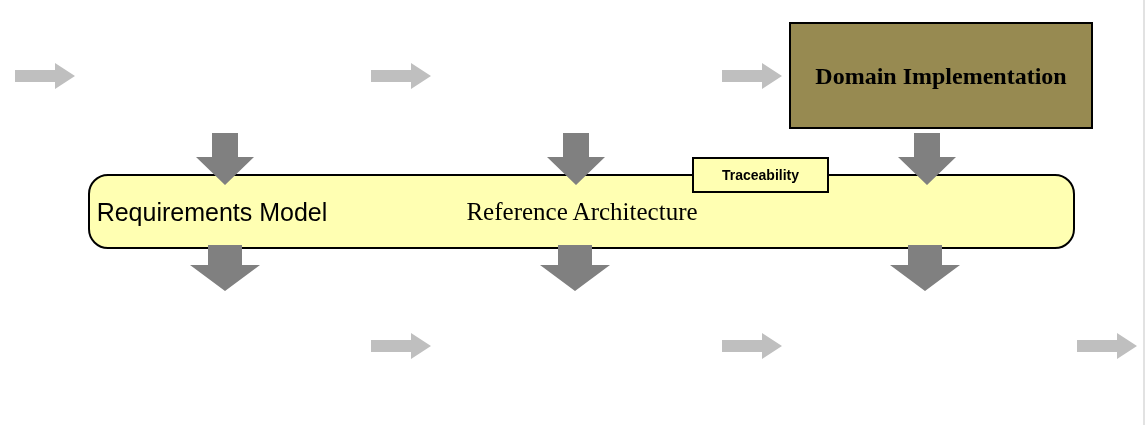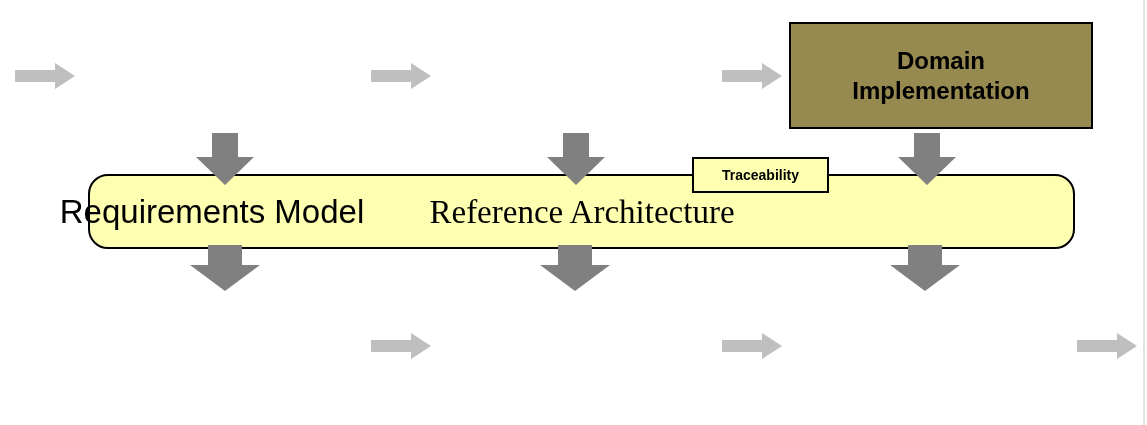--- a/index.html
+++ b/index.html
@@ -31,31 +31,31 @@
     text-align:center;
     font-weight:bold;font-size:24px;line-height:1.25;color:#000;
     padding:0 14px;
     box-sizing:content-box;
   }
   .pbox span{display:block;width:100%;}
   .domain{background:var(--domain-box);top:22px;}
   .application{background:var(--application-box);top:293px;height:102px;}
   .bx1{left:87px;}
   .bx2{left:438px;}
-  .bx3{left:789px;}
+  .bx3{left:789px;font-family:Liberation Serif, serif;}
   .band{
     position:absolute;left:88px;top:174px;width:983px;height:71px;
     background:var(--band);
     border:2px solid var(--box-border);
     border-radius:20px;
   }
   .band-label{
     position:absolute;top:50%;
     transform:translate(-50%,-50%);
-    font-size:33px;color:#000;white-space:nowrap;
+    font-size:25px;color:#000;white-space:nowrap;
   }
   .band-label.l1{left:122px;}
   .band-label.l2{left:492px;font-family:Liberation Serif, serif;}
   .band-label.l3{left:824px;}
   .trace-tag{
     position:absolute;left:692px;top:157px;width:133px;height:32px;
     background:var(--band);
     border:2.5px solid var(--box-border);
     display:flex;align-items:center;justify-content:center;
     font-weight:bold;font-size:14px;color:#000;

